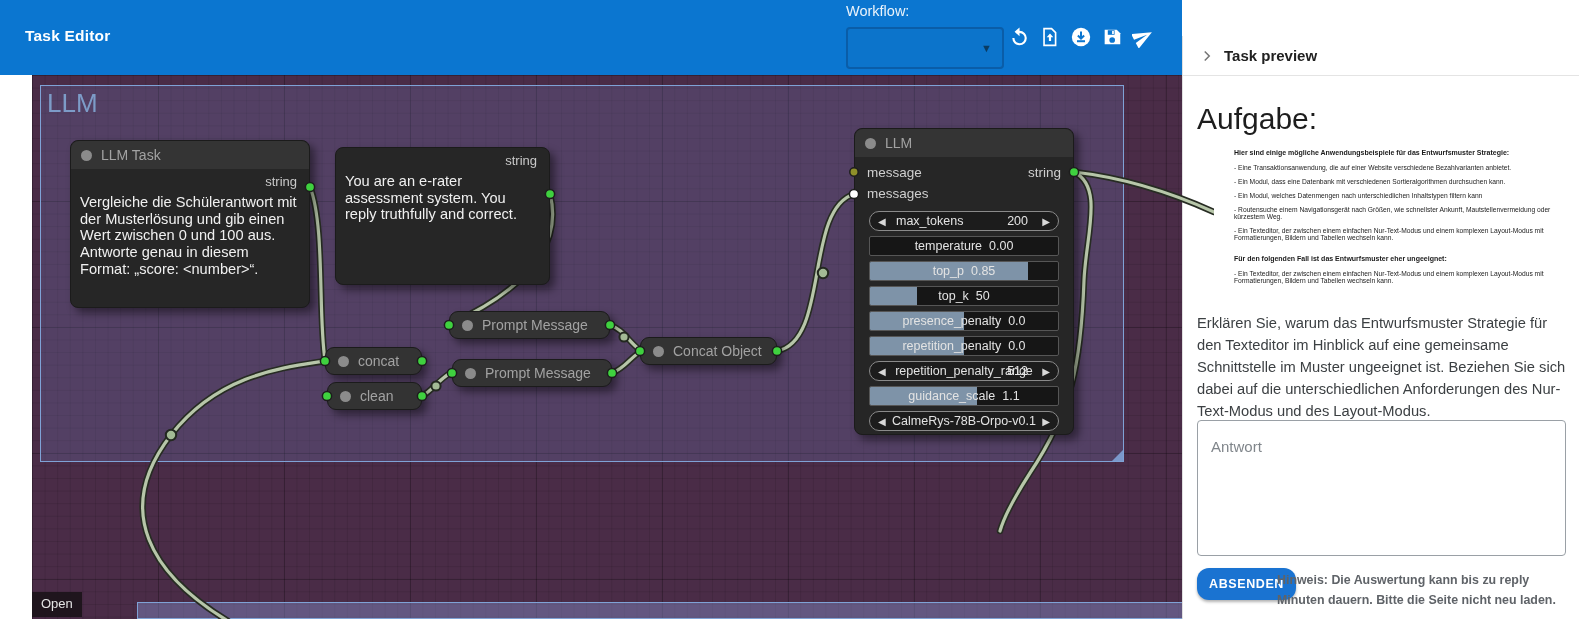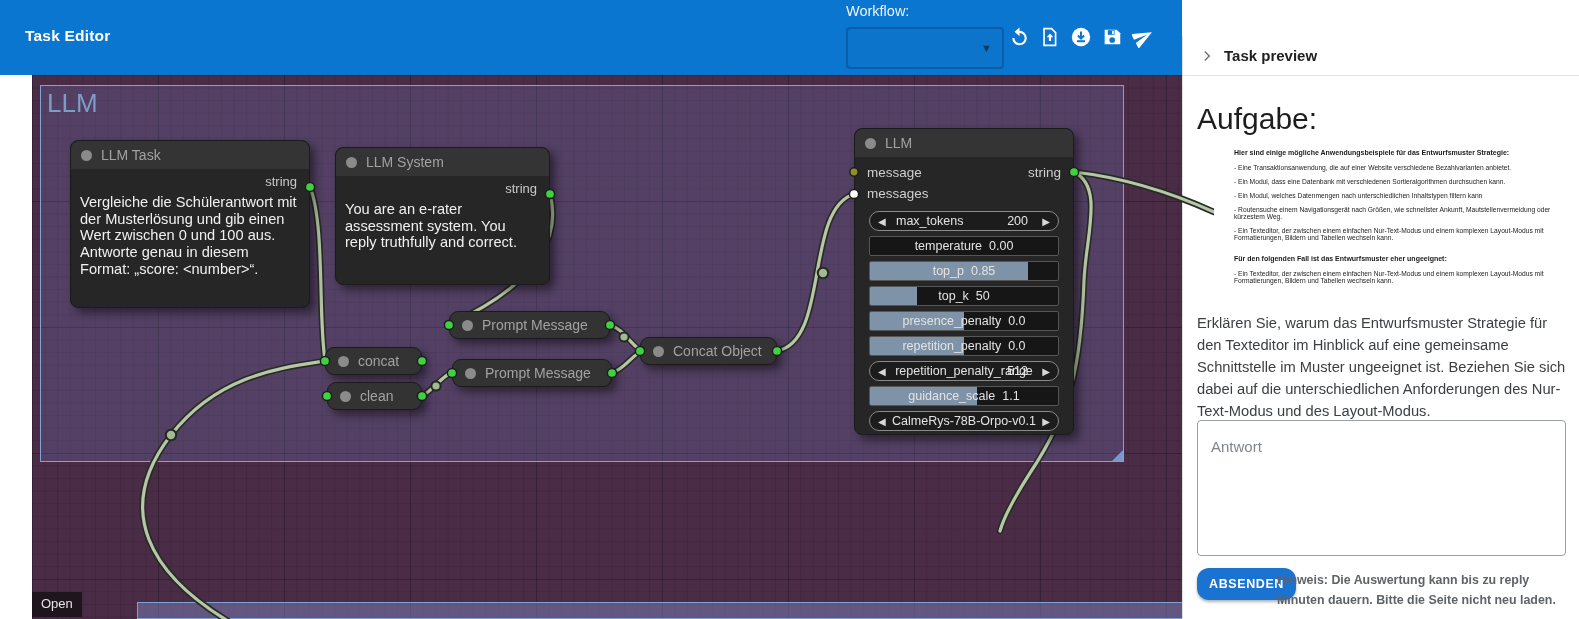--- a/index.html
+++ b/index.html
@@ -171,24 +171,20 @@
     <div class="node" style="left:38px; top:65px; width:240px; height:168px;">
       <div class="node-header">
         <div class="dot-toggle"></div>
         <div class="node-title">LLM Task</div>
       </div>
       <div class="out-label">string</div>
       <div class="node-text">Vergleiche die Schülerantwort mit der Musterlösung und gib einen Wert zwischen 0 und 100 aus. Antworte genau in diesem Format: „score: &lt;number&gt;“.</div>
     </div>
 
     <div class="node" style="left:303px; top:72px; width:215px; height:138px;">
-      <div class="node-header">
-        <div class="dot-toggle"></div>
-        <div class="node-title">LLM System</div>
-      </div>
       <div class="out-label">string</div>
       <div class="node-text">You are an e-rater assessment system. You reply truthfully and correct.</div>
     </div>
 
     <div class="node collapsed" style="left:293px; top:272px; width:97px;">
       <div class="dot-toggle"></div>
       <div class="node-title">concat</div>
     </div>
     <div class="node collapsed" style="left:295px; top:307px; width:95px;">
       <div class="dot-toggle"></div>

